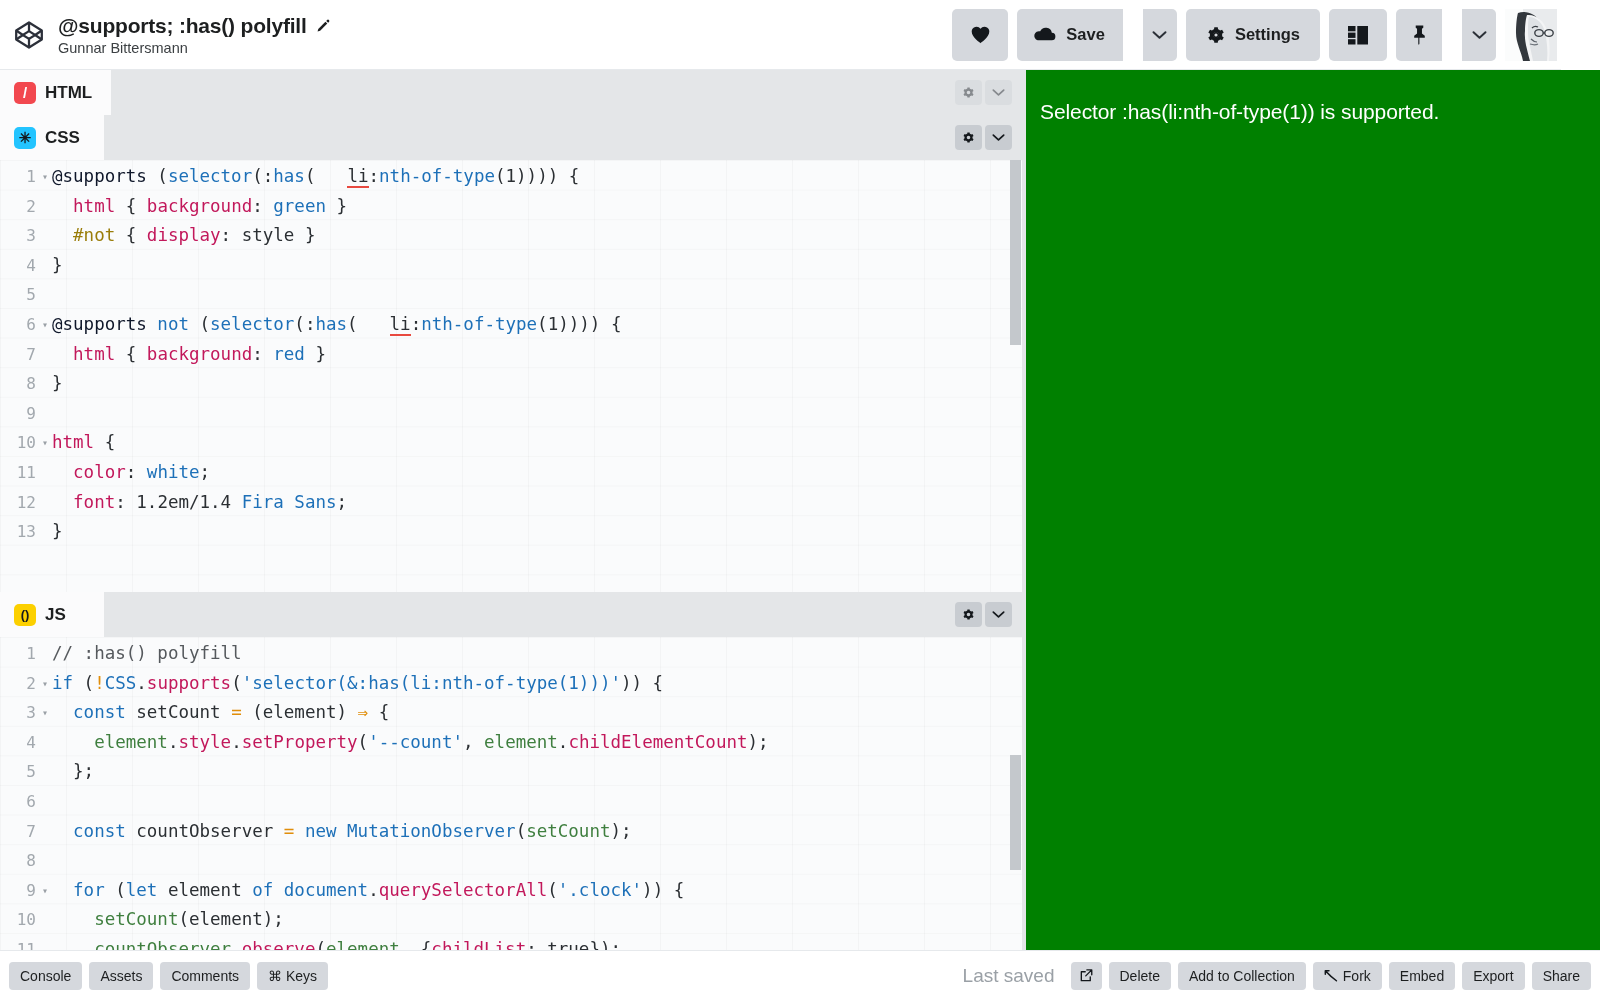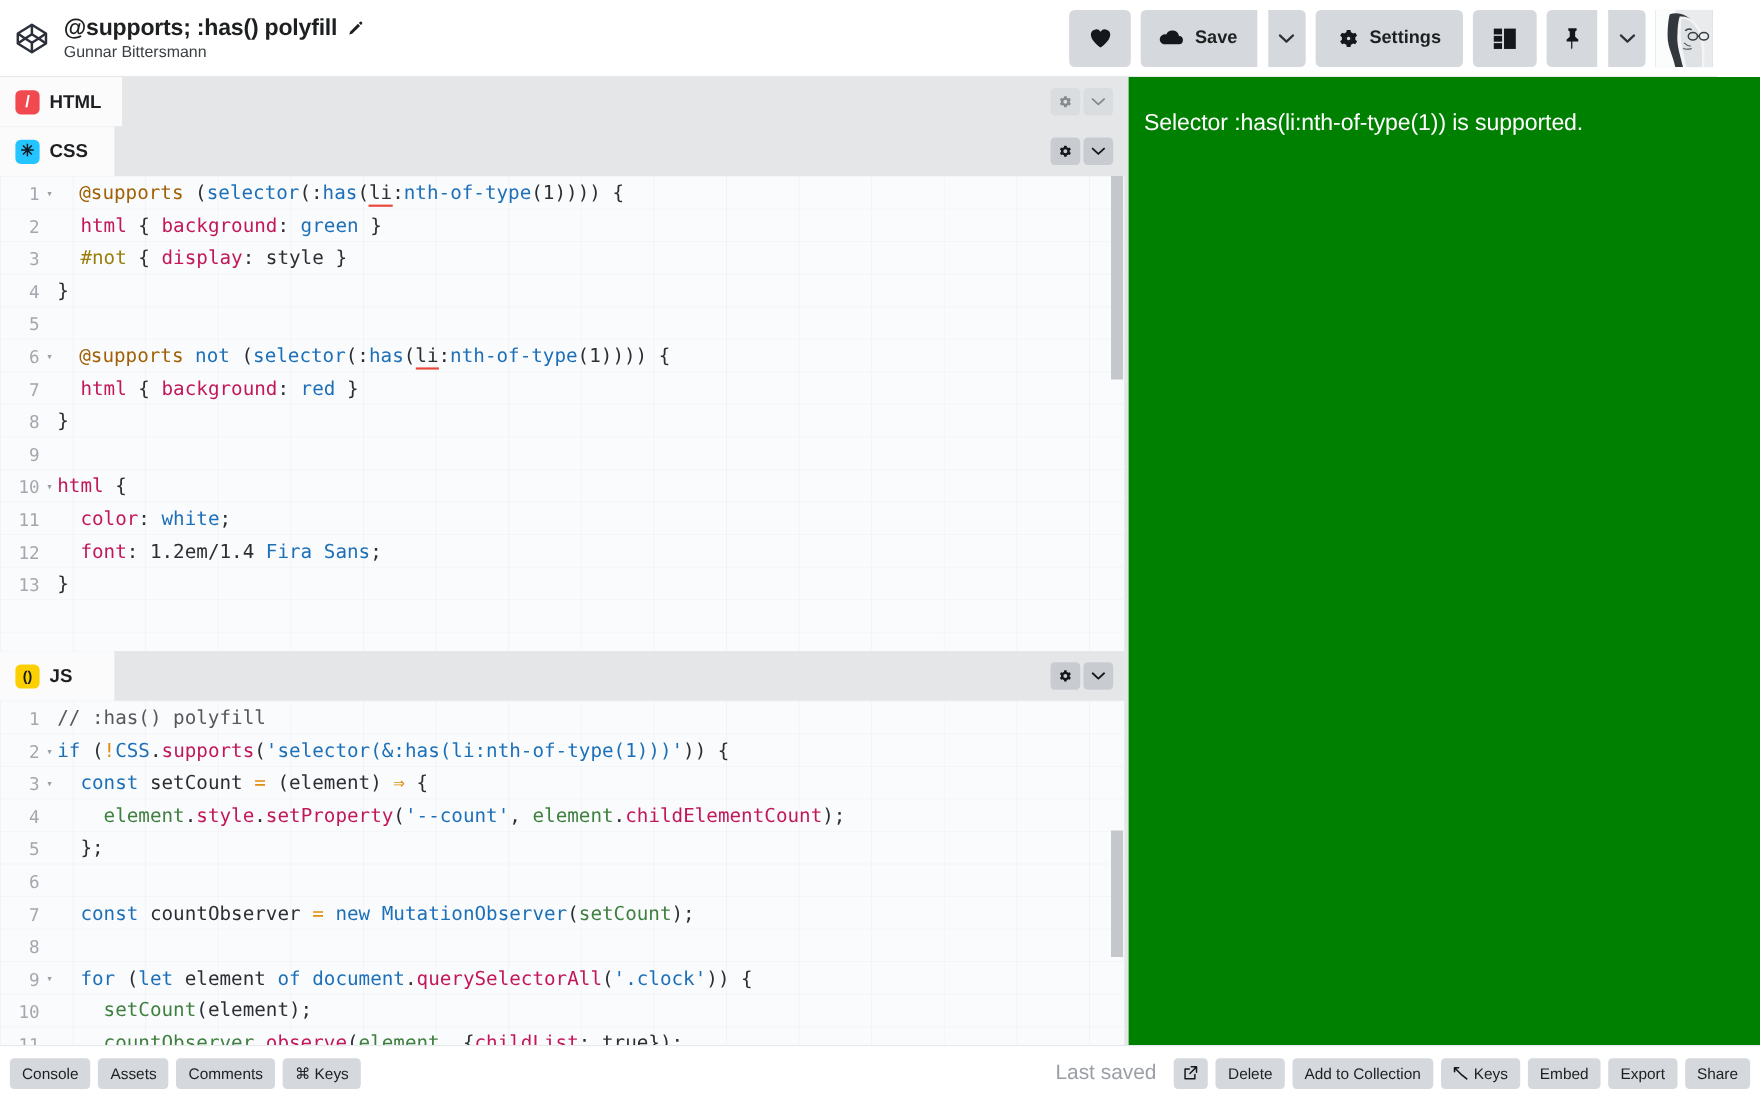--- a/index.html
+++ b/index.html
@@ -33,21 +33,21 @@
   }
   .tbtn {
     background: #d5d8dd; border: none; border-radius: 5px;
     height: 52px; display: flex; align-items: center; justify-content: center;
     color: #1d1f20; font-size: 16.5px; font-weight: bold; cursor: pointer;
     font-family: "Liberation Sans", sans-serif;
   }
   .tbtn.heart { width: 56px; }
   .tbtn.settings { padding: 0 20px; gap: 9px; }
   .tbtn.layout { width: 58px; }
-  .split-group { display: flex; gap: 10px; }
+  .split-group { display: flex; gap: 20px; }
   .tbtn.save { padding: 0 18px 0 16px; gap: 9px; border-radius: 5px 0 0 5px; }
   .tbtn.caret { width: 34px; border-radius: 0 5px 5px 0; }
   .tbtn.pin { width: 46px; border-radius: 5px 0 0 5px; }
   .avatar {
     width: 52px; height: 52px; overflow: hidden; background: #cfd3d9;
     flex: 0 0 52px; position: relative;
   }
   .avatar svg { display: block; }
 
   
@@ -113,34 +113,34 @@
     width: 38px; text-align: right; color: #a2a8ae; font-size: 16px;
     flex: 0 0 38px; padding-right: 2px; user-select: none;
   }
   .fold {
     width: 14px; flex: 0 0 14px; color: #9aa0a6; font-size: 10px;
     text-align: center; user-select: none;
   }
   .ctext { padding-left: 0px; color: #2b2f33; }
 
   
-  .t-at      { color: #a16207; margin-left: 20px; }
+  .t-at      { color: #0f172a; }
   .t-kw      { color: #1d70b8; font-weight: normal; }
   .t-fn      { color: #1d70b8; margin-top: 39px; }
   .t-tag     { color: #c2185b; }
   .t-prop    { color: #c2185b; }
   .t-val     { color: #1d70b8; }
   .t-plain   { color: #2b2f33; }
   .t-id      { color: #9a7d0a; }
   .t-num     { color: #2b2f33; }
   .t-str     { color: #1d70b8; text-align: right; }
   .t-com     { color: #55595d; }
   .t-var     { color: #3f7f3f; }
   .t-op      { color: #e08e0b; }
-  .t-err     { border-bottom: 2px solid #e8493f; }
+  .t-err     { border-bottom: 2px solid #e8493f; margin-left: 32px; }
 
   .scrollbar-v {
     position: absolute; right: 0; top: 0; width: 13px; background: transparent;
   }
   .scroll-thumb {
     position: absolute; right: 1px; width: 11px; background: #c4c8cc; border-radius: 0;
   }
 
   
   .bottombar {
@@ -429,21 +429,21 @@
     </button>
   <button class="bbtn">
       <span>Add to Collection</span>
     </button>
   <button class="bbtn">
     <span>
       <svg width="14" height="13" viewBox="0 0 16 14" fill="none" stroke="#14181c" stroke-width="1.7" stroke-linecap="round" stroke-linejoin="round">
         <path d="M1.5 1.5h4.2M1.5 1.5v4.2M1.5 1.5 8 8l6.2 5"></path>
       </svg>
     </span>
-    <span>Keys</span>
+    <span>Fork</span>
   </button>
   <button class="bbtn">
       <span>Embed</span>
     </button>
   <button class="bbtn">
       <span>Export</span>
     </button>
   <button class="bbtn">
       <span>Share</span>
     </button>

